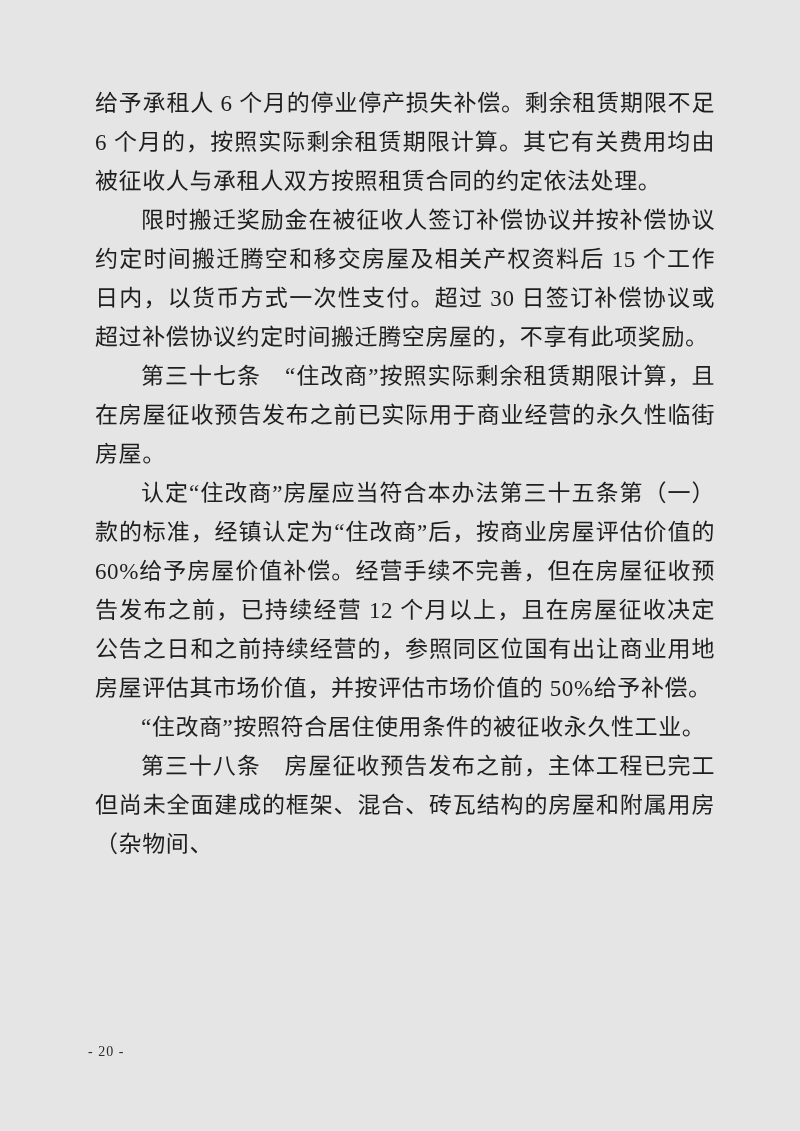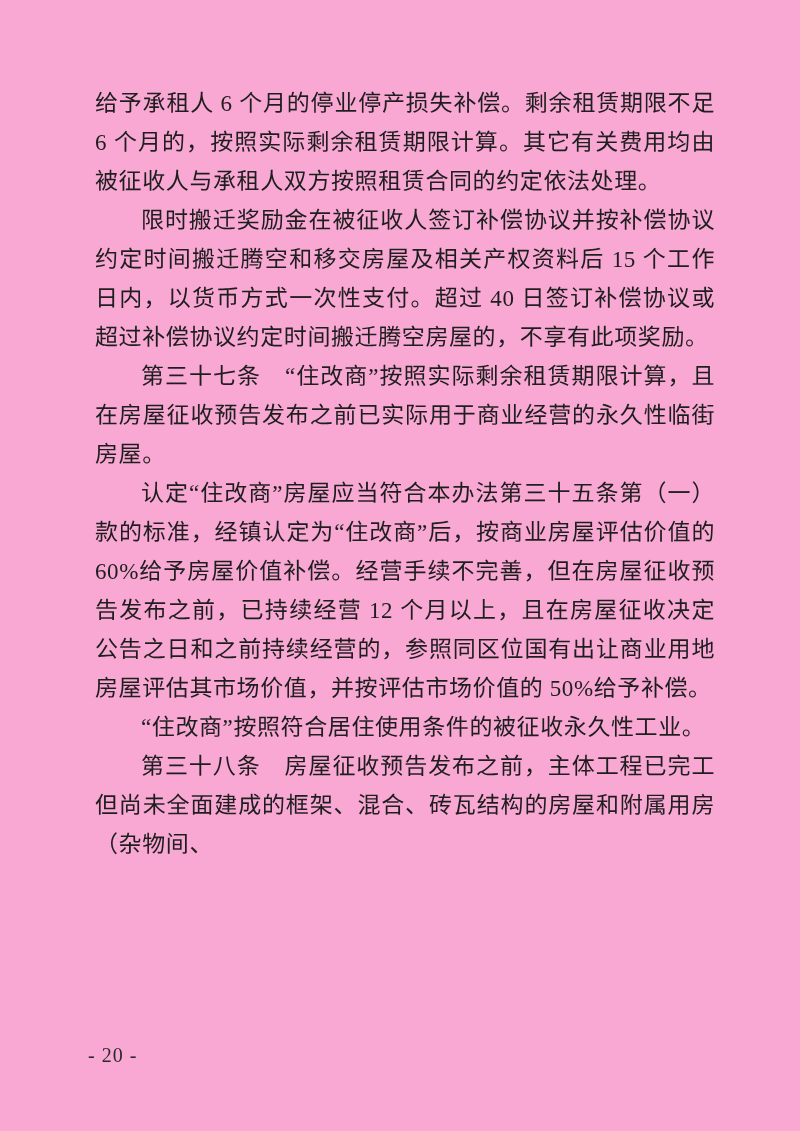--- a/index.html
+++ b/index.html
@@ -13,53 +13,53 @@
     position: relative;
     font-family: "Liberation Serif", "DejaVu Serif", serif;
     color: #1e1e1e;
     overflow: hidden;
   }
   .page {
     box-sizing: border-box;
     width: 800px;
     height: 1131px;
     padding: 84px 90px 0 95px;
-    background: #f9a8d4;
+    background: #e5e5e5;
   }
   .doc-body {
     width: 620px;
   }
   .para {
     margin: 0;
     font-size: 23px;
     line-height: 39px;
     text-align: justify;
     text-justify: inter-ideograph;
     letter-spacing: 0.6px;
     word-break: break-all;
   }
   .para.indent {
     text-indent: 2em;
   }
   .page-footer {
     position: absolute;
     left: 88px;
     top: 1044px;
-    font-size: 20px;
+    font-size: 14px;
     letter-spacing: 1px;
     color: #2a2a2a;
     font-family: "Liberation Serif", "DejaVu Serif", serif;
   }
 </style>
 </head>
 <body>
 
 <div class="page">
   <div class="doc-body">
     <p class="para">给予承租人 6 个月的停业停产损失补偿。剩余租赁期限不足 6 个月的，按照实际剩余租赁期限计算。其它有关费用均由被征收人与承租人双方按照租赁合同的约定依法处理。</p>
-    <p class="para indent">限时搬迁奖励金在被征收人签订补偿协议并按补偿协议约定时间搬迁腾空和移交房屋及相关产权资料后 15 个工作日内，以货币方式一次性支付。超过 40 日签订补偿协议或超过补偿协议约定时间搬迁腾空房屋的，不享有此项奖励。</p>
+    <p class="para indent">限时搬迁奖励金在被征收人签订补偿协议并按补偿协议约定时间搬迁腾空和移交房屋及相关产权资料后 15 个工作日内，以货币方式一次性支付。超过 30 日签订补偿协议或超过补偿协议约定时间搬迁腾空房屋的，不享有此项奖励。</p>
     <p class="para indent">第三十七条　“住改商”按照实际剩余租赁期限计算，且在房屋征收预告发布之前已实际用于商业经营的永久性临街房屋。</p>
     <p class="para indent">认定“住改商”房屋应当符合本办法第三十五条第（一）款的标准，经镇认定为“住改商”后，按商业房屋评估价值的 60%给予房屋价值补偿。经营手续不完善，但在房屋征收预告发布之前，已持续经营 12 个月以上，且在房屋征收决定公告之日和之前持续经营的，参照同区位国有出让商业用地房屋评估其市场价值，并按评估市场价值的 50%给予补偿。</p>
     <p class="para indent">“住改商”按照符合居住使用条件的被征收永久性工业。</p>
     <p class="para indent">第三十八条　房屋征收预告发布之前，主体工程已完工但尚未全面建成的框架、混合、砖瓦结构的房屋和附属用房（杂物间、</p>
   </div>
   <div class="page-footer">- 20 -</div>
 </div>
 
 </body></html>

